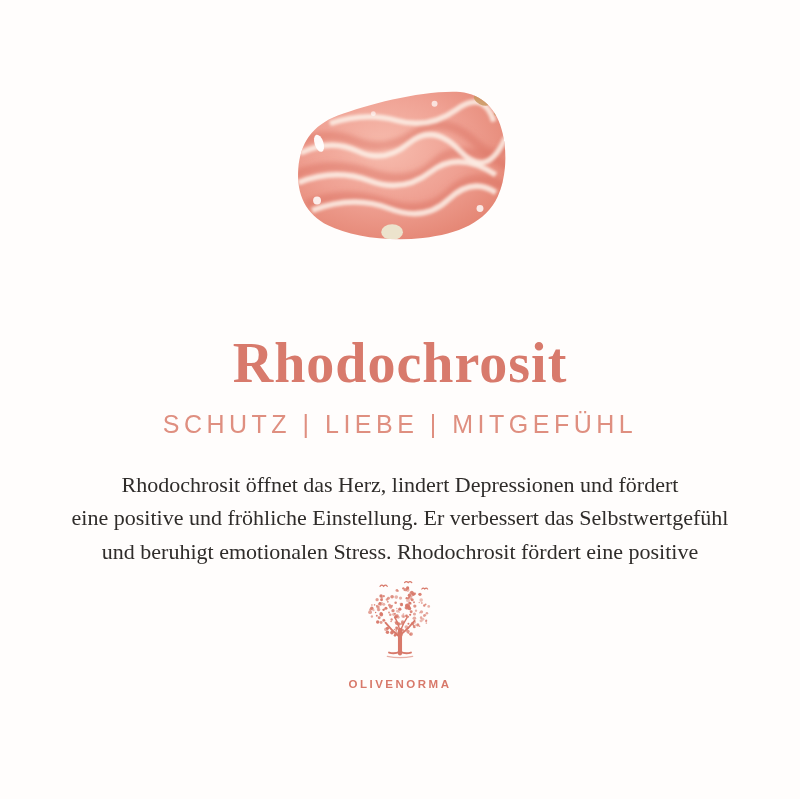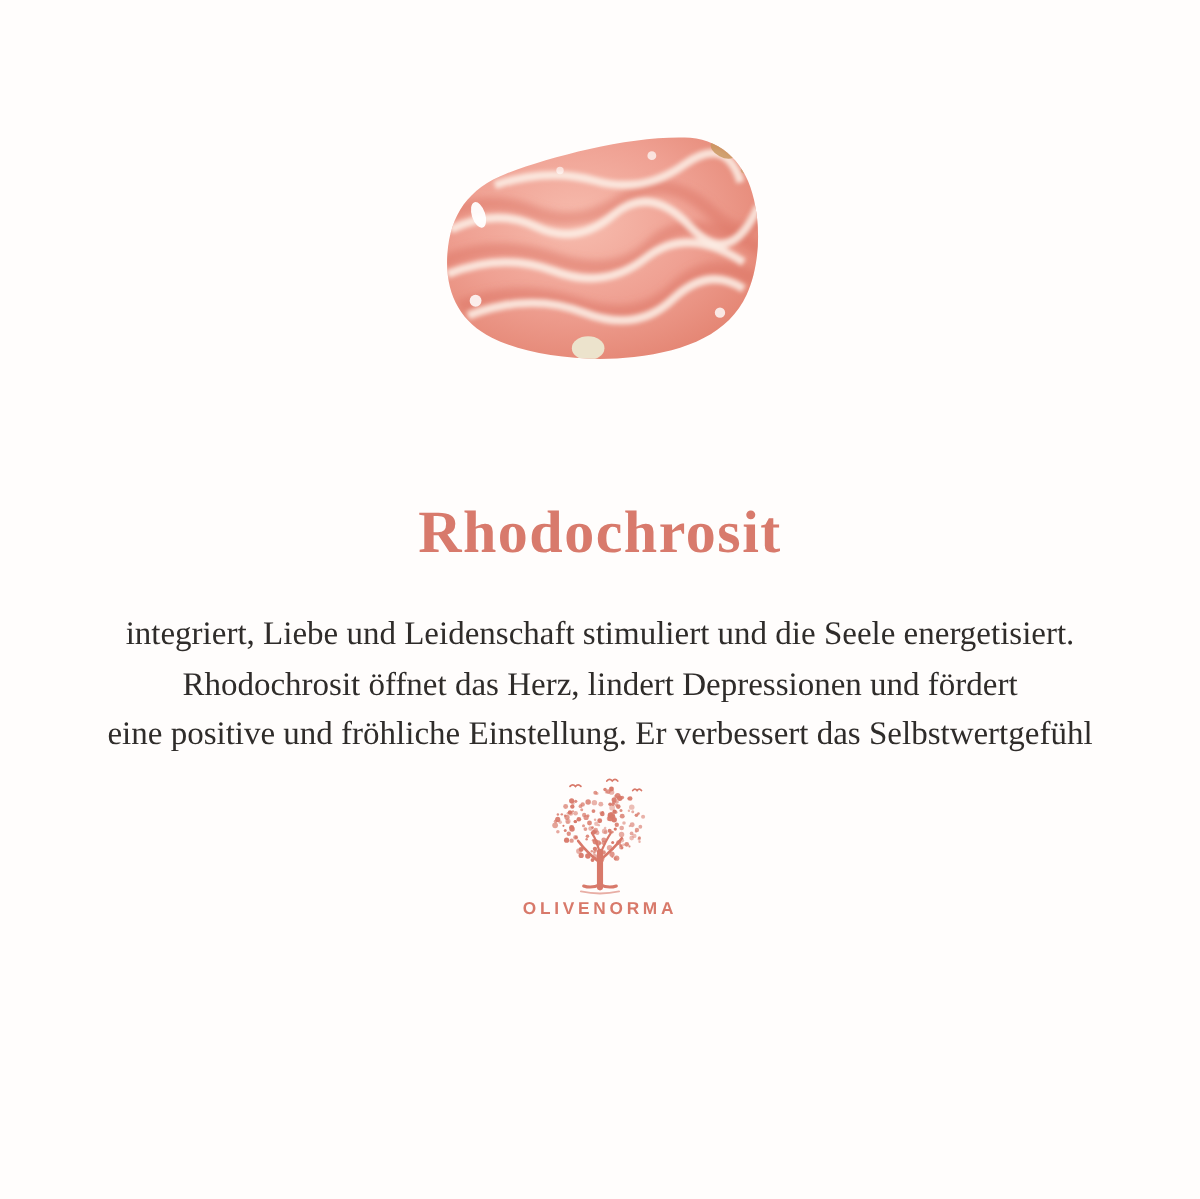--- a/index.html
+++ b/index.html
@@ -15,21 +15,21 @@
   }
   .stone-wrap{
     margin-top:84px;
     width:228px;height:158px;
     flex:0 0 auto;
   }
   .title{
     margin:92px 0 0 0;
     font-family:"Liberation Serif", serif;
     font-weight:700;
-    font-size:40px;
+    font-size:56px;
     line-height:1.05;
     letter-spacing:1px;
     color:#d87a6c;
     text-align:center;
   }
   .subtitle{
     margin-top:17px;
     font-family:"Liberation Sans", sans-serif;
     font-weight:400;
     font-size:25px;
@@ -44,21 +44,21 @@
     font-size:22px;
     line-height:33.5px;
     text-align:center;
   }
   .desc .line{white-space:nowrap;}
   .logo{
     margin-top:11px;
     display:flex;flex-direction:column;align-items:center;
   }
   .brand-name{
-    margin-top:3px;
+    margin-top:19px;
     font-family:"Liberation Sans", sans-serif;
     font-weight:700;
     font-size:11.5px;
     letter-spacing:2.5px;
     color:#d8796a;
   }
 </style>
 </head>
 <body>
 
@@ -108,25 +108,26 @@
         <circle cx="31" cy="118" r="4" fill="#ffffff" opacity="0.85"></circle>
         <circle cx="196" cy="126" r="3.5" fill="#ffffff" opacity="0.8"></circle>
         <circle cx="150" cy="20" r="3" fill="#ffffff" opacity="0.7"></circle>
         <circle cx="88" cy="30" r="2.5" fill="#ffffff" opacity="0.6"></circle>
       </g>
     </svg>
   </div>
 
   <h1 class="title">Rhodochrosit</h1>
 
+  <div class="subtitle">SCHUTZ | LIEBE | MITGEFÜHL</div>
 
   <div class="desc">
-    <div class="line">integriert, Liebe und Leidenschaft stimuliert und die Seele energetisiert.</div>
     <div class="line">Rhodochrosit öffnet das Herz, lindert Depressionen und fördert</div>
     <div class="line">eine positive und fröhliche Einstellung. Er verbessert das Selbstwertgefühl</div>
+    <div class="line">und beruhigt emotionalen Stress. Rhodochrosit fördert eine positive</div>
   </div>
 
   <div class="logo">
     <svg viewBox="0 0 100 88" width="100" height="80" aria-hidden="true">
 
       <g stroke="#d8796a" fill="none" stroke-linecap="round">
         <path d="M50,82 L50,56" stroke-width="4.5"></path>
         <path d="M50,64 Q40,56 34,48" stroke-width="2"></path>
         <path d="M50,62 Q60,54 66,46" stroke-width="2"></path>
         <path d="M50,58 Q48,48 44,42" stroke-width="1.6"></path>

